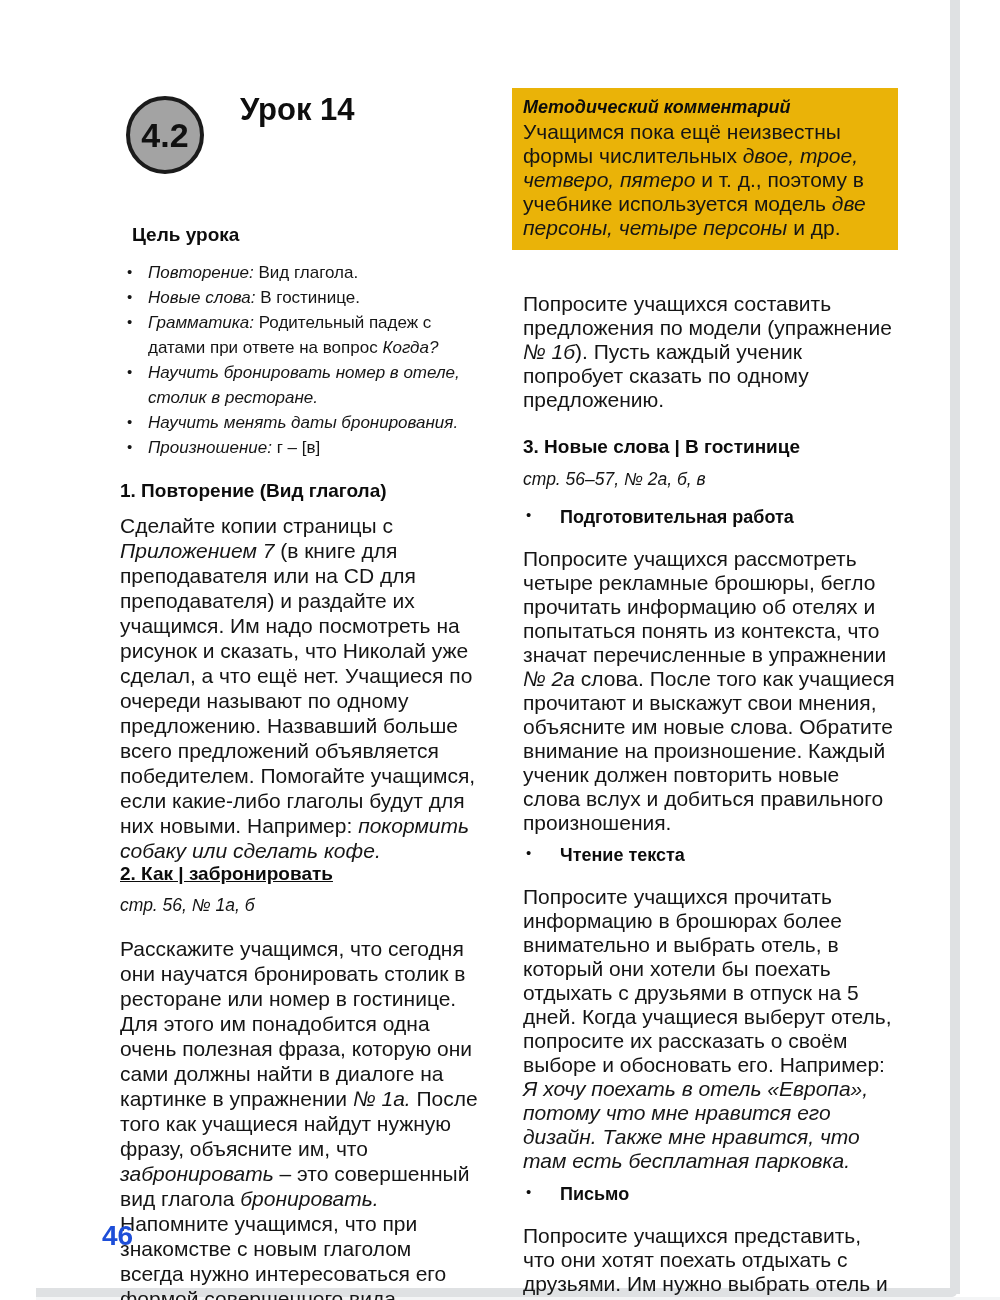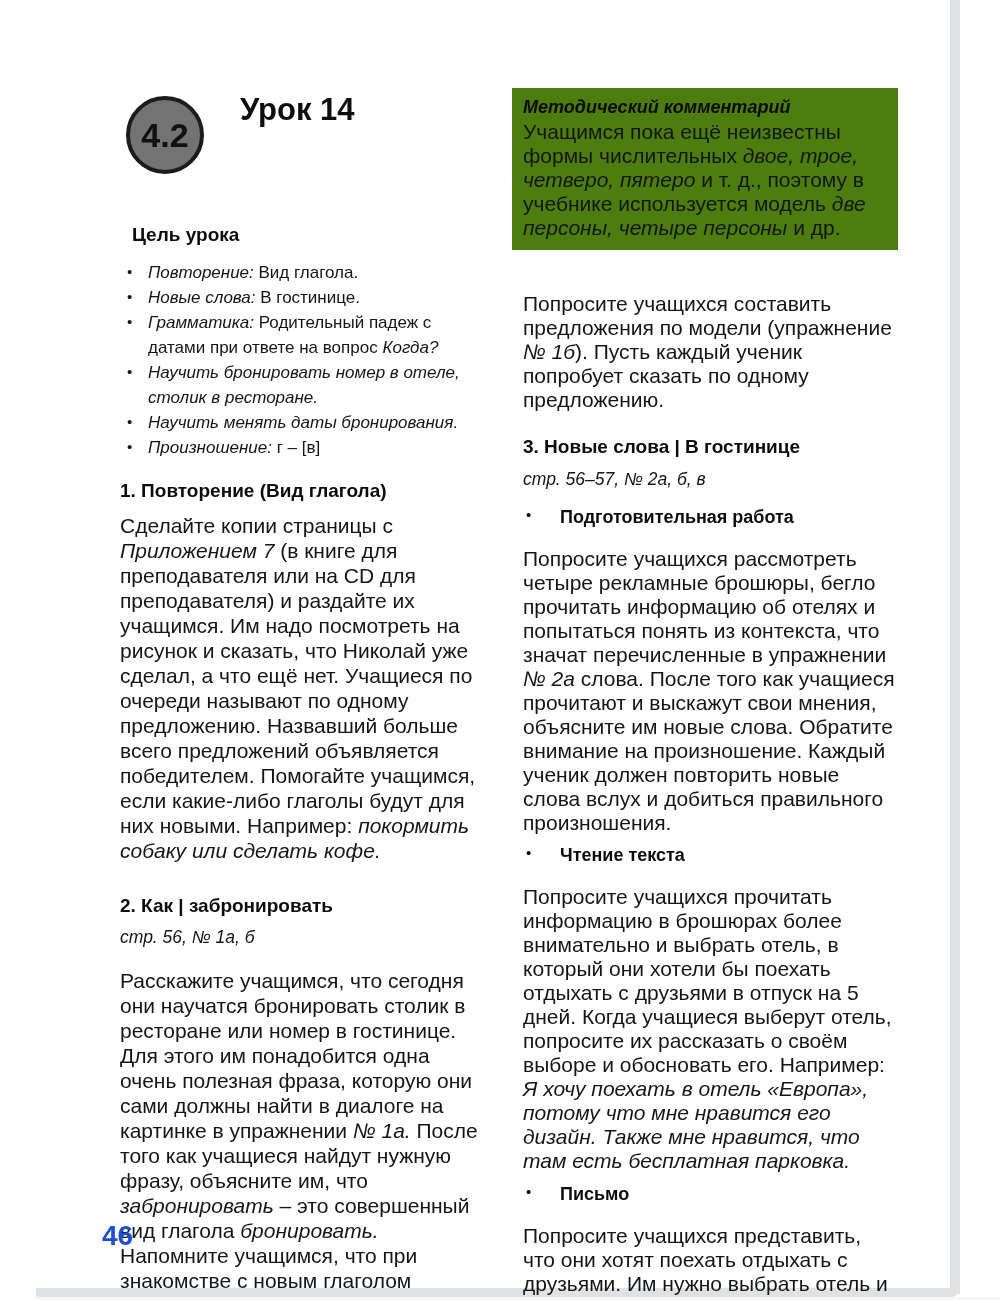--- a/index.html
+++ b/index.html
@@ -11,21 +11,21 @@
   .sheet { position:relative; width:1000px; height:1300px; background:#fff; overflow:hidden; }
 
   
   .edge-right { position:absolute; left:950px; top:0; width:10px; height:1294px; background:#dfe1e3; }
   .edge-bottom { position:absolute; left:36px; top:1288px; width:921px; height:9px; background:#dfe1e3; border-radius:0 0 5px 0; }
   .below-band { position:absolute; left:36px; top:1297px; width:964px; height:3px; background:#f4f5f6; }
 
   
   .badge {
     position:absolute; left:126px; top:96px; width:70px; height:70px;
-    border:4px solid #1b1b1b; border-radius:50%; background:#737373;
+    border:4px solid #1b1b1b; border-radius:50%; background:#a3a3a3;
     display:flex; align-items:center; justify-content:center;
     font-size:34px; font-weight:bold; color:#111;
   }
   .title { position:absolute; left:240px; top:92px; margin:0; font-size:31px; font-weight:bold; color:#0e0e0e; }
 
   
   .col { position:absolute; }
   .col-left  { left:120px; top:212px; width:360px; }
   .col-right { left:523px; top:88px;  width:374px; }
 
@@ -35,26 +35,26 @@
 
   .h-goal { margin:12px; font-size:19px; font-weight:bold; line-height:22px; color:#0c0c0c; }
   .h-num  { margin:0; font-size:19px; font-weight:bold; line-height:22px; color:#0c0c0c; }
 
   .goal-list { list-style:none; margin:14px 0 0 0; padding:0; }
   .goal-list li { position:relative; padding-left:28px; font-size:17px; line-height:25px; color:#151515; }
   .goal-list .marker { position:absolute; left:7px; top:-1px; font-size:15px; }
 
   .col-left .h-num.h1 { margin-top:20px; }
   .col-left .p1 { margin-top:11px; }
-  .col-left .h-num.h2 { margin-top:32px; }
+  .col-left .h-num.h2 { margin-top:0;text-decoration:underline; }
   .ref { margin:9px 0 0 0; font-size:17.5px; line-height:22px; font-style:italic; color:#141414; }
   .col-left .p2 { margin-top:20px; }
 
   .method-box {
-    background:#4d7c0f; margin-left:-11px; margin-right:-1px;
+    background:#eab308; margin-left:-11px; margin-right:-1px;
     padding:9px 11px 10px 11px;
   }
   .mb-title { font-size:18px; font-weight:bold; font-style:italic; line-height:21px; margin-bottom:2px; color:#0c0c0c; }
   .p-model { margin-top:42px; }
   .col-right .h-num.h3 { margin-top:24px; }
   .col-right .ref { margin-top:10px; }
 
   .sub { margin-top:16px; }
   .sub.reading { margin-top:9px; }
   .sub.writing { margin-top:10px; }

